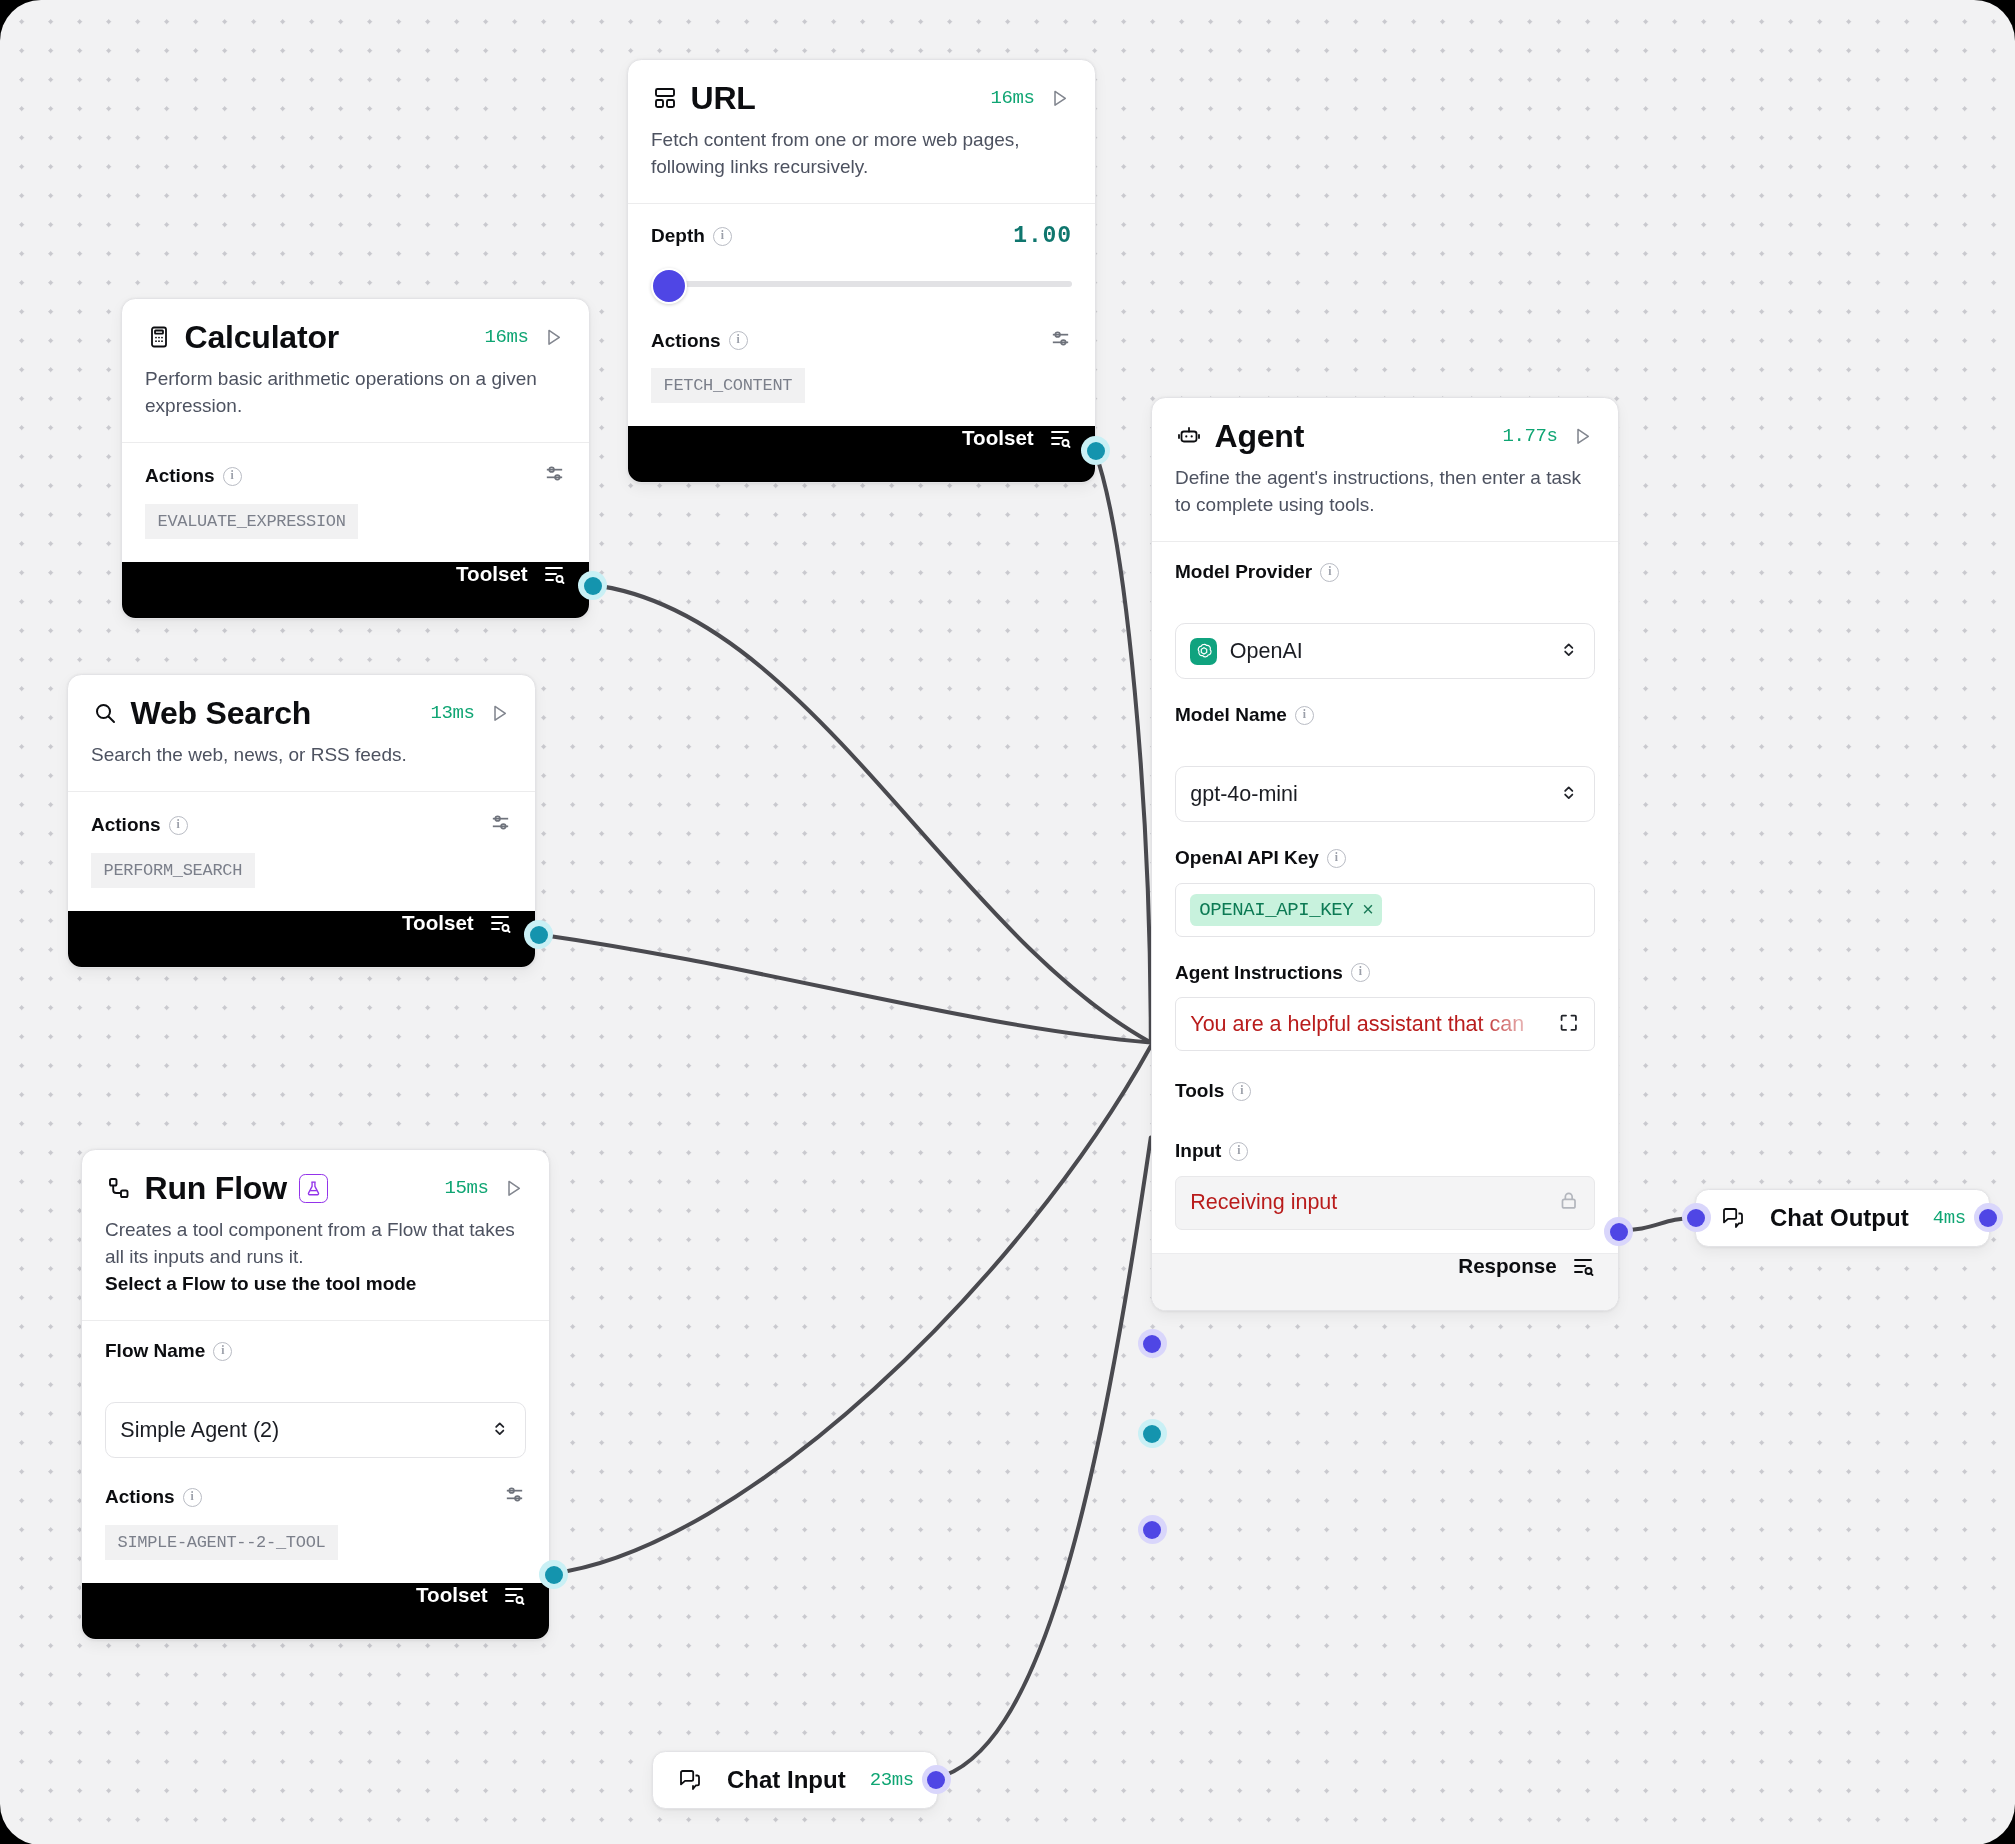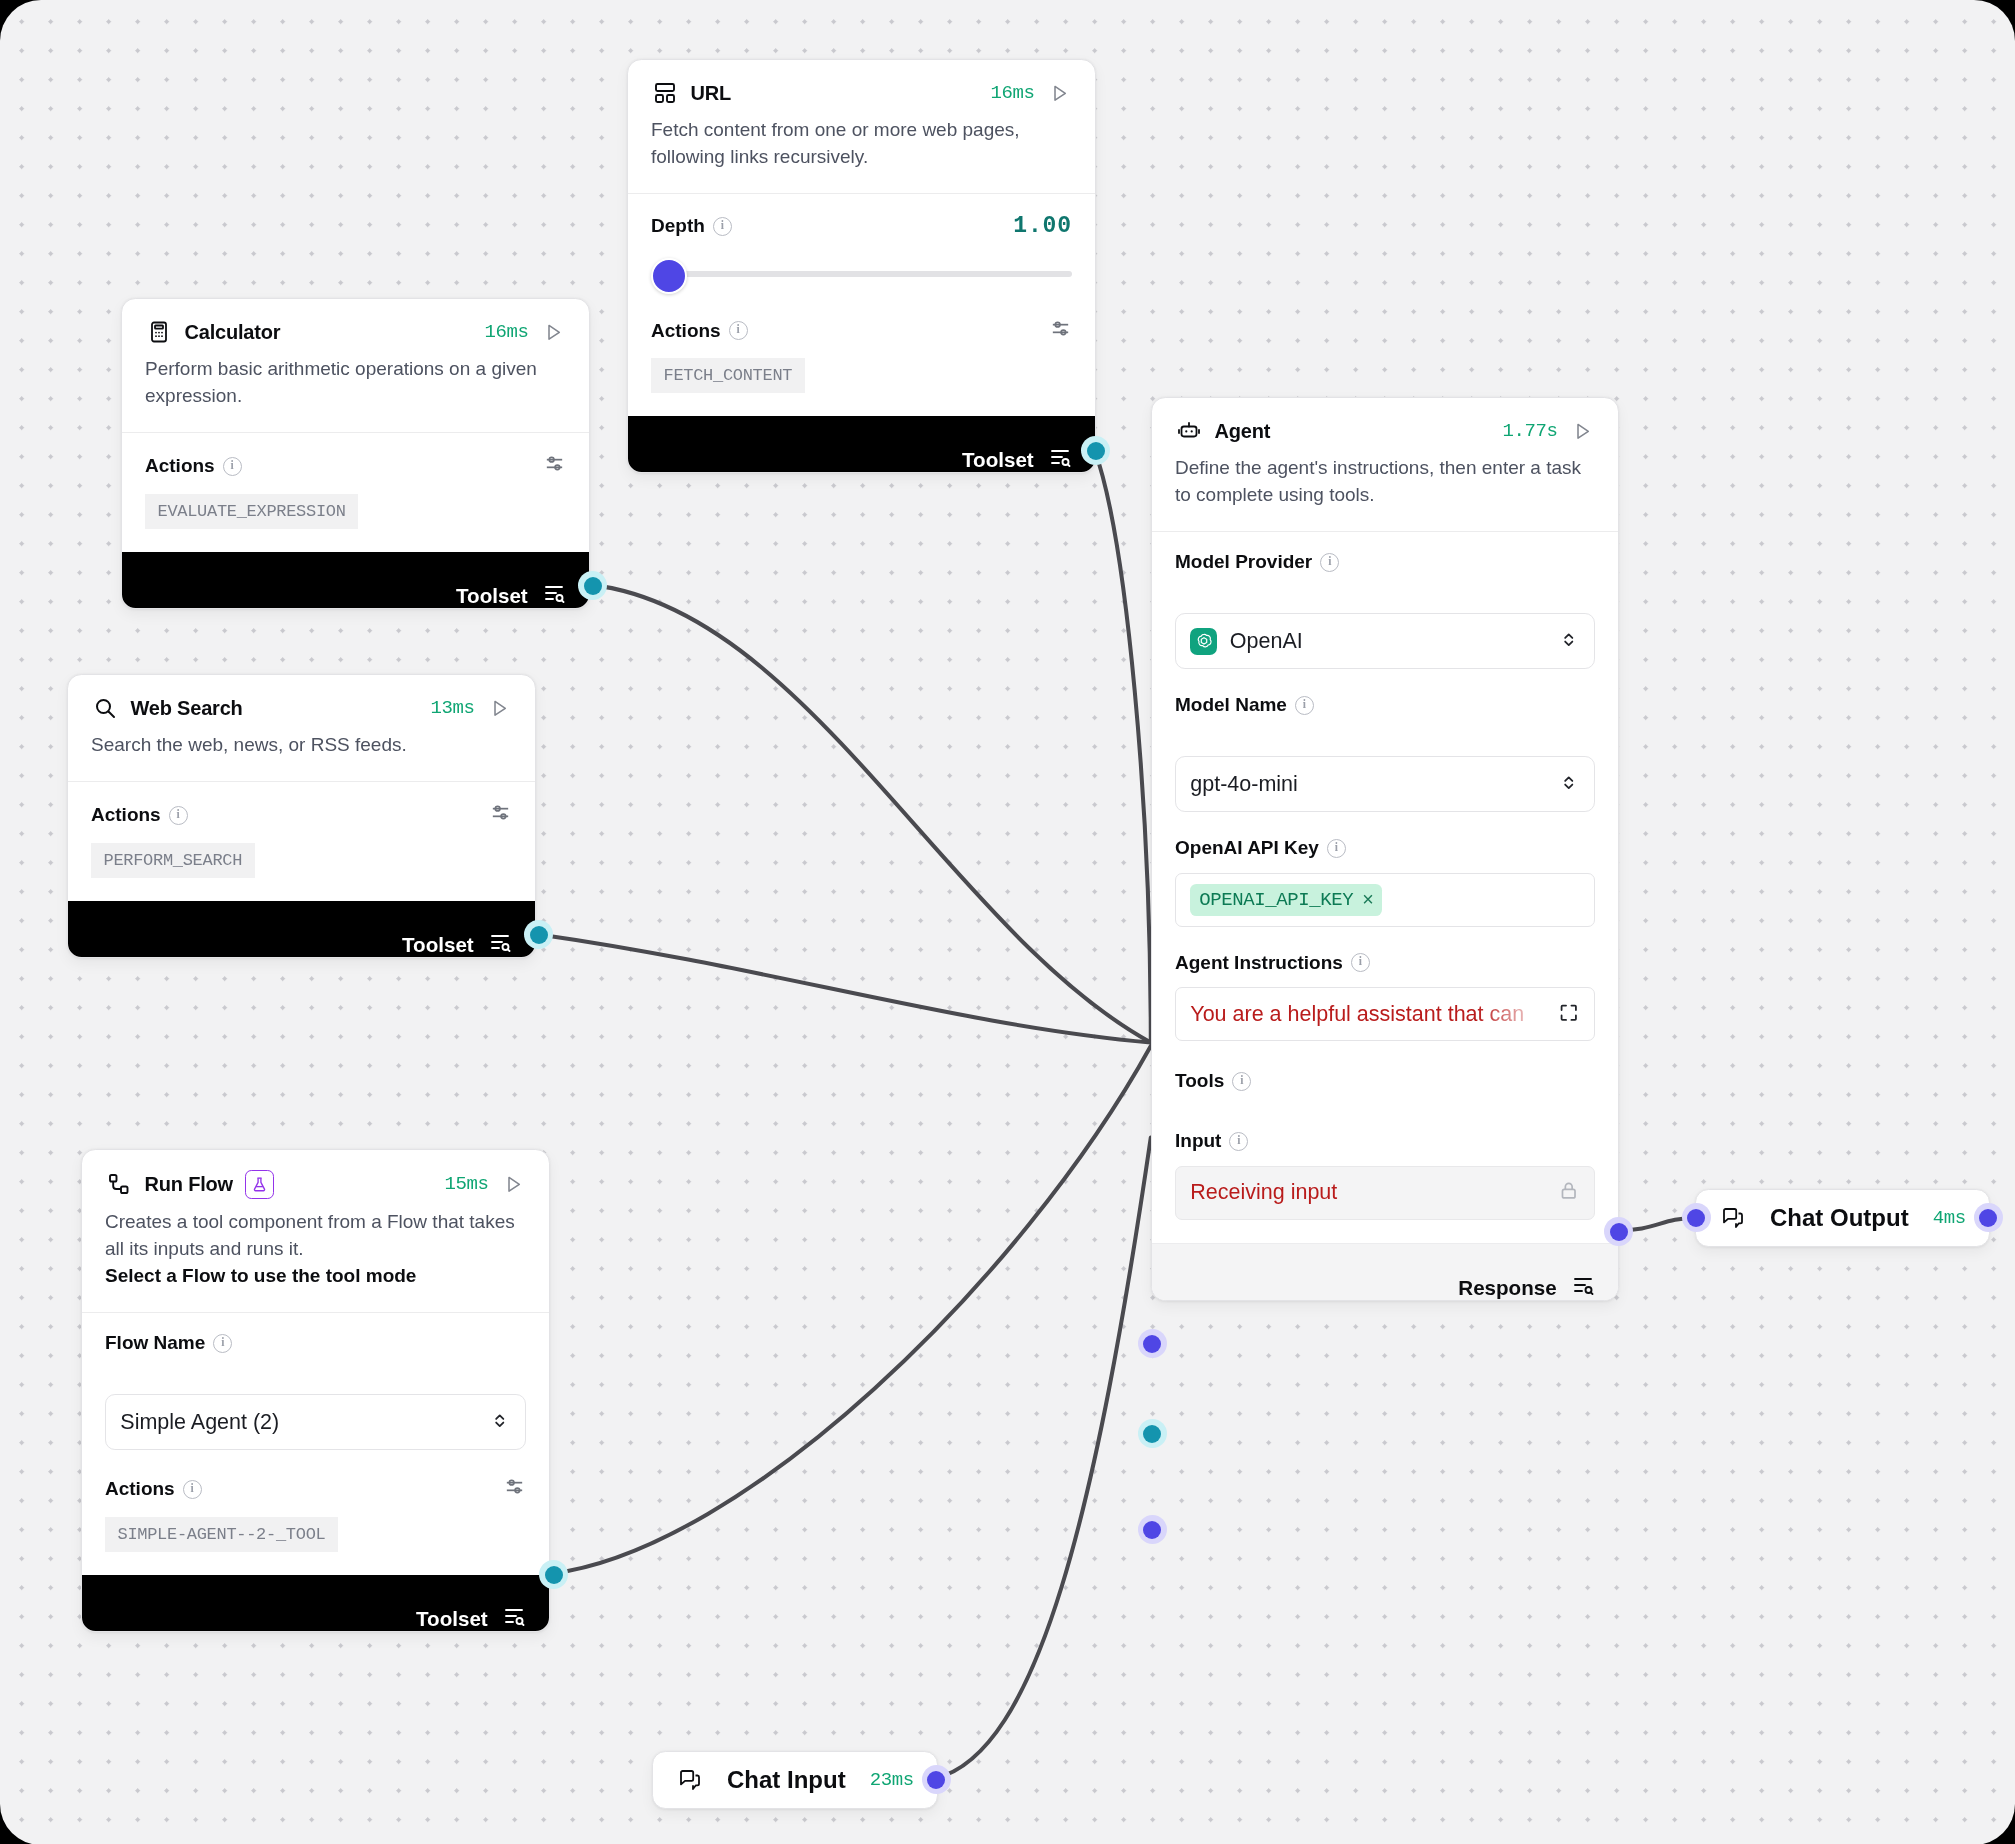--- a/index.html
+++ b/index.html
@@ -31,21 +31,21 @@
   }
 
   
   .nhead {
     display: flex; align-items: center;
     padding: 19.7px 23px 0 23px;
     gap: 12.5px;
   }
   .nicon { width: 27px; height: 27px; flex: 0 0 27px; display:flex; align-items:center; justify-content:center; }
   .nicon svg { display:block; }
-  .ntitle { font-size: 20px; font-weight: 700; color: #0c0d10; letter-spacing: -0.2px; white-space: nowrap; }
+  .ntitle { font-size: 32px; font-weight: 700; color: #0c0d10; letter-spacing: -0.2px; white-space: nowrap; }
   .nspacer { flex: 1 1 auto; }
   .ntime { font-family: "Liberation Mono", monospace; font-size: 19px; color: #0fa573; font-weight: 400; letter-spacing: -0.4px; }
   .nplay { width: 25px; height: 25px; flex: 0 0 25px; display:flex; align-items:center; justify-content:center; }
   .badge-flask {
     width: 27px; height: 27px; border: 1.8px solid #9333ea; border-radius: 6.3px;
     display:flex; align-items:center; justify-content:center; flex: 0 0 27px;
   }
   .ndesc {
     padding: 10.7px 23px 21.5px 23px;
     font-size: 19px; line-height: 1.42; color: #4d5260;
@@ -100,21 +100,21 @@
   }
   .keychip .x { font-family: "Liberation Sans", sans-serif; font-size: 19.7px; color:#1b7a58; }
 
   .slider-wrap { position: relative; height: 39px; margin-top: 5.4px; }
   .slider-track { position:absolute; left: 9px; right: 0; top: 18px; height: 6.3px; border-radius:3.6px; background:#e2e2e5; }
   .slider-knob { position:absolute; left: 0; top: 5.4px; width: 32px; height: 32px; border-radius: 50%;
      background: #4f46e5; border: 2.7px solid #fff; box-shadow: 0 0.9px 3.6px rgba(0,0,0,.18); }
   .snum { font-family:"Liberation Mono", monospace; font-size: 23px; color:#0f766e; letter-spacing: 0.9px; }
 
   .footer {
-    display:flex; align-items:flex-end; justify-content:flex-end; gap: 14.3px;
+    display:flex; align-items:flex-start; justify-content:flex-end; gap: 14.3px;
     height: 56px; padding: 0 23px;
     border-bottom-left-radius: 13.4px; border-bottom-right-radius: 13.4px;
   }
   .footer.dark { background: #000; }
   .footer.dark .flab { color: #fff; }
   .footer.light { background: #f4f4f5; border-top: 0.9px solid #ececee; }
   .footer.light .flab { color: #0c0d10; }
   .flab { font-size: 20.6px; font-weight: 700; }
 
   .handle { position:absolute; border-radius: 50%; }

